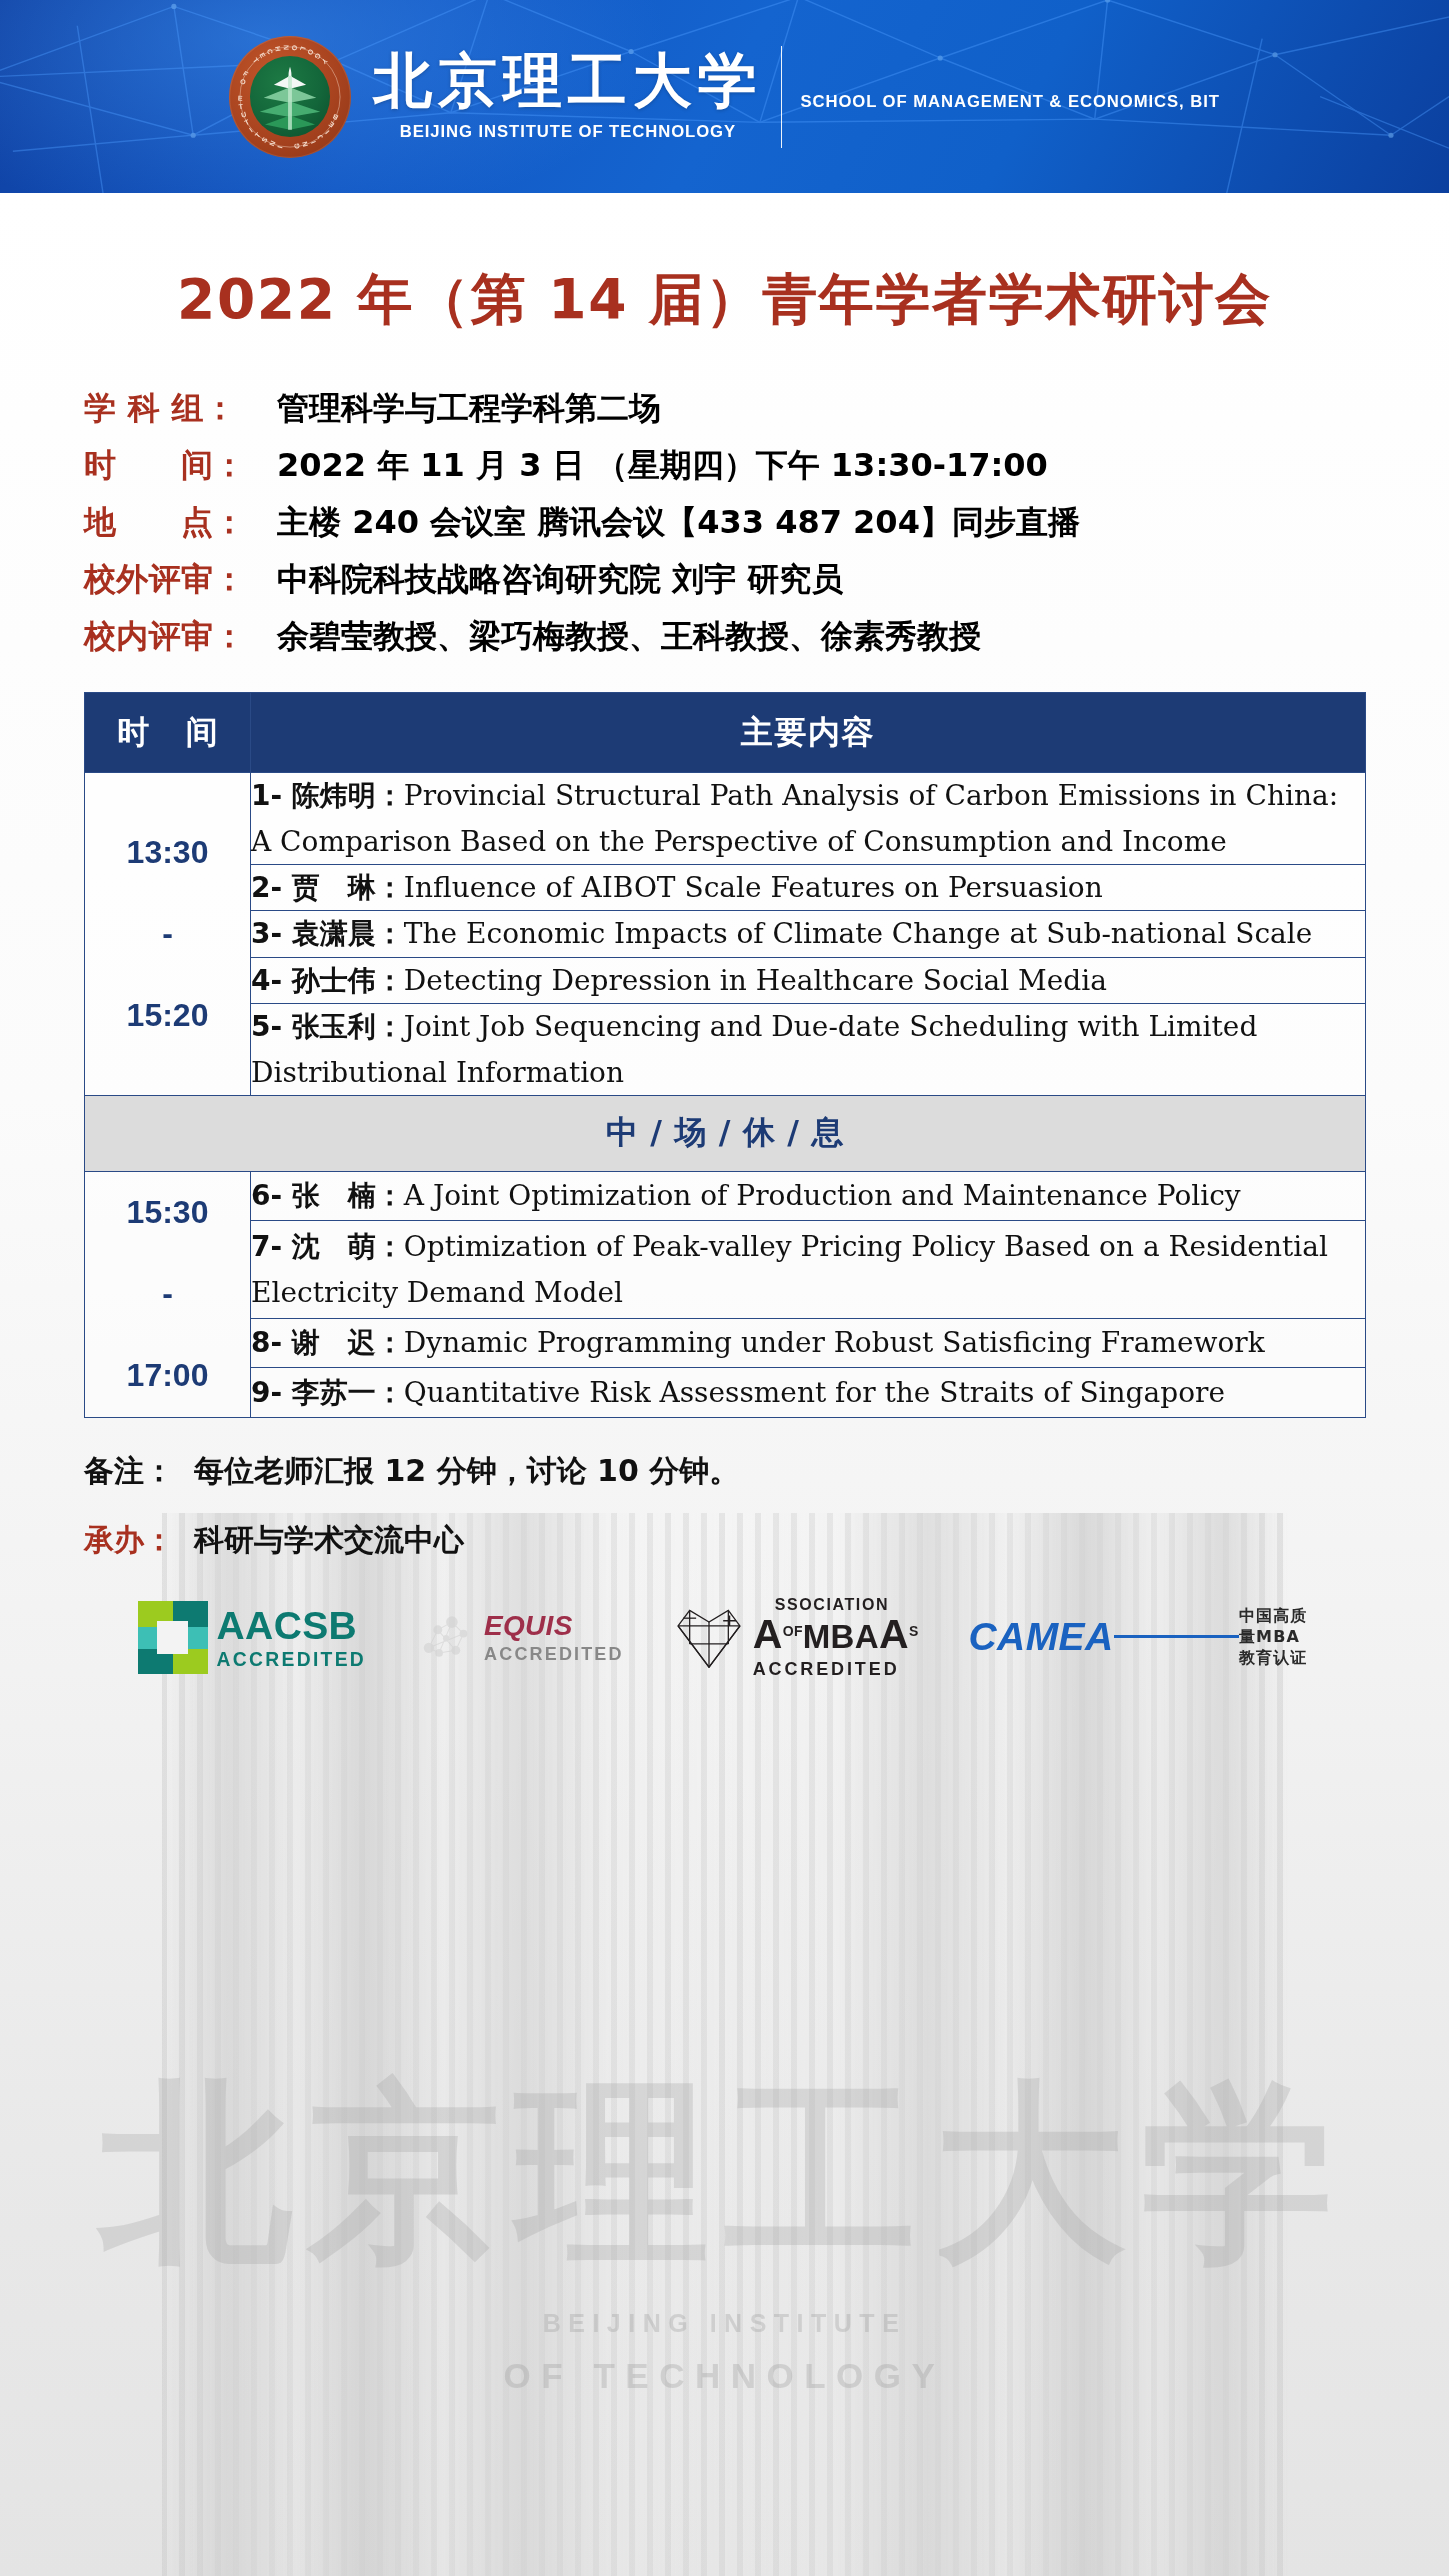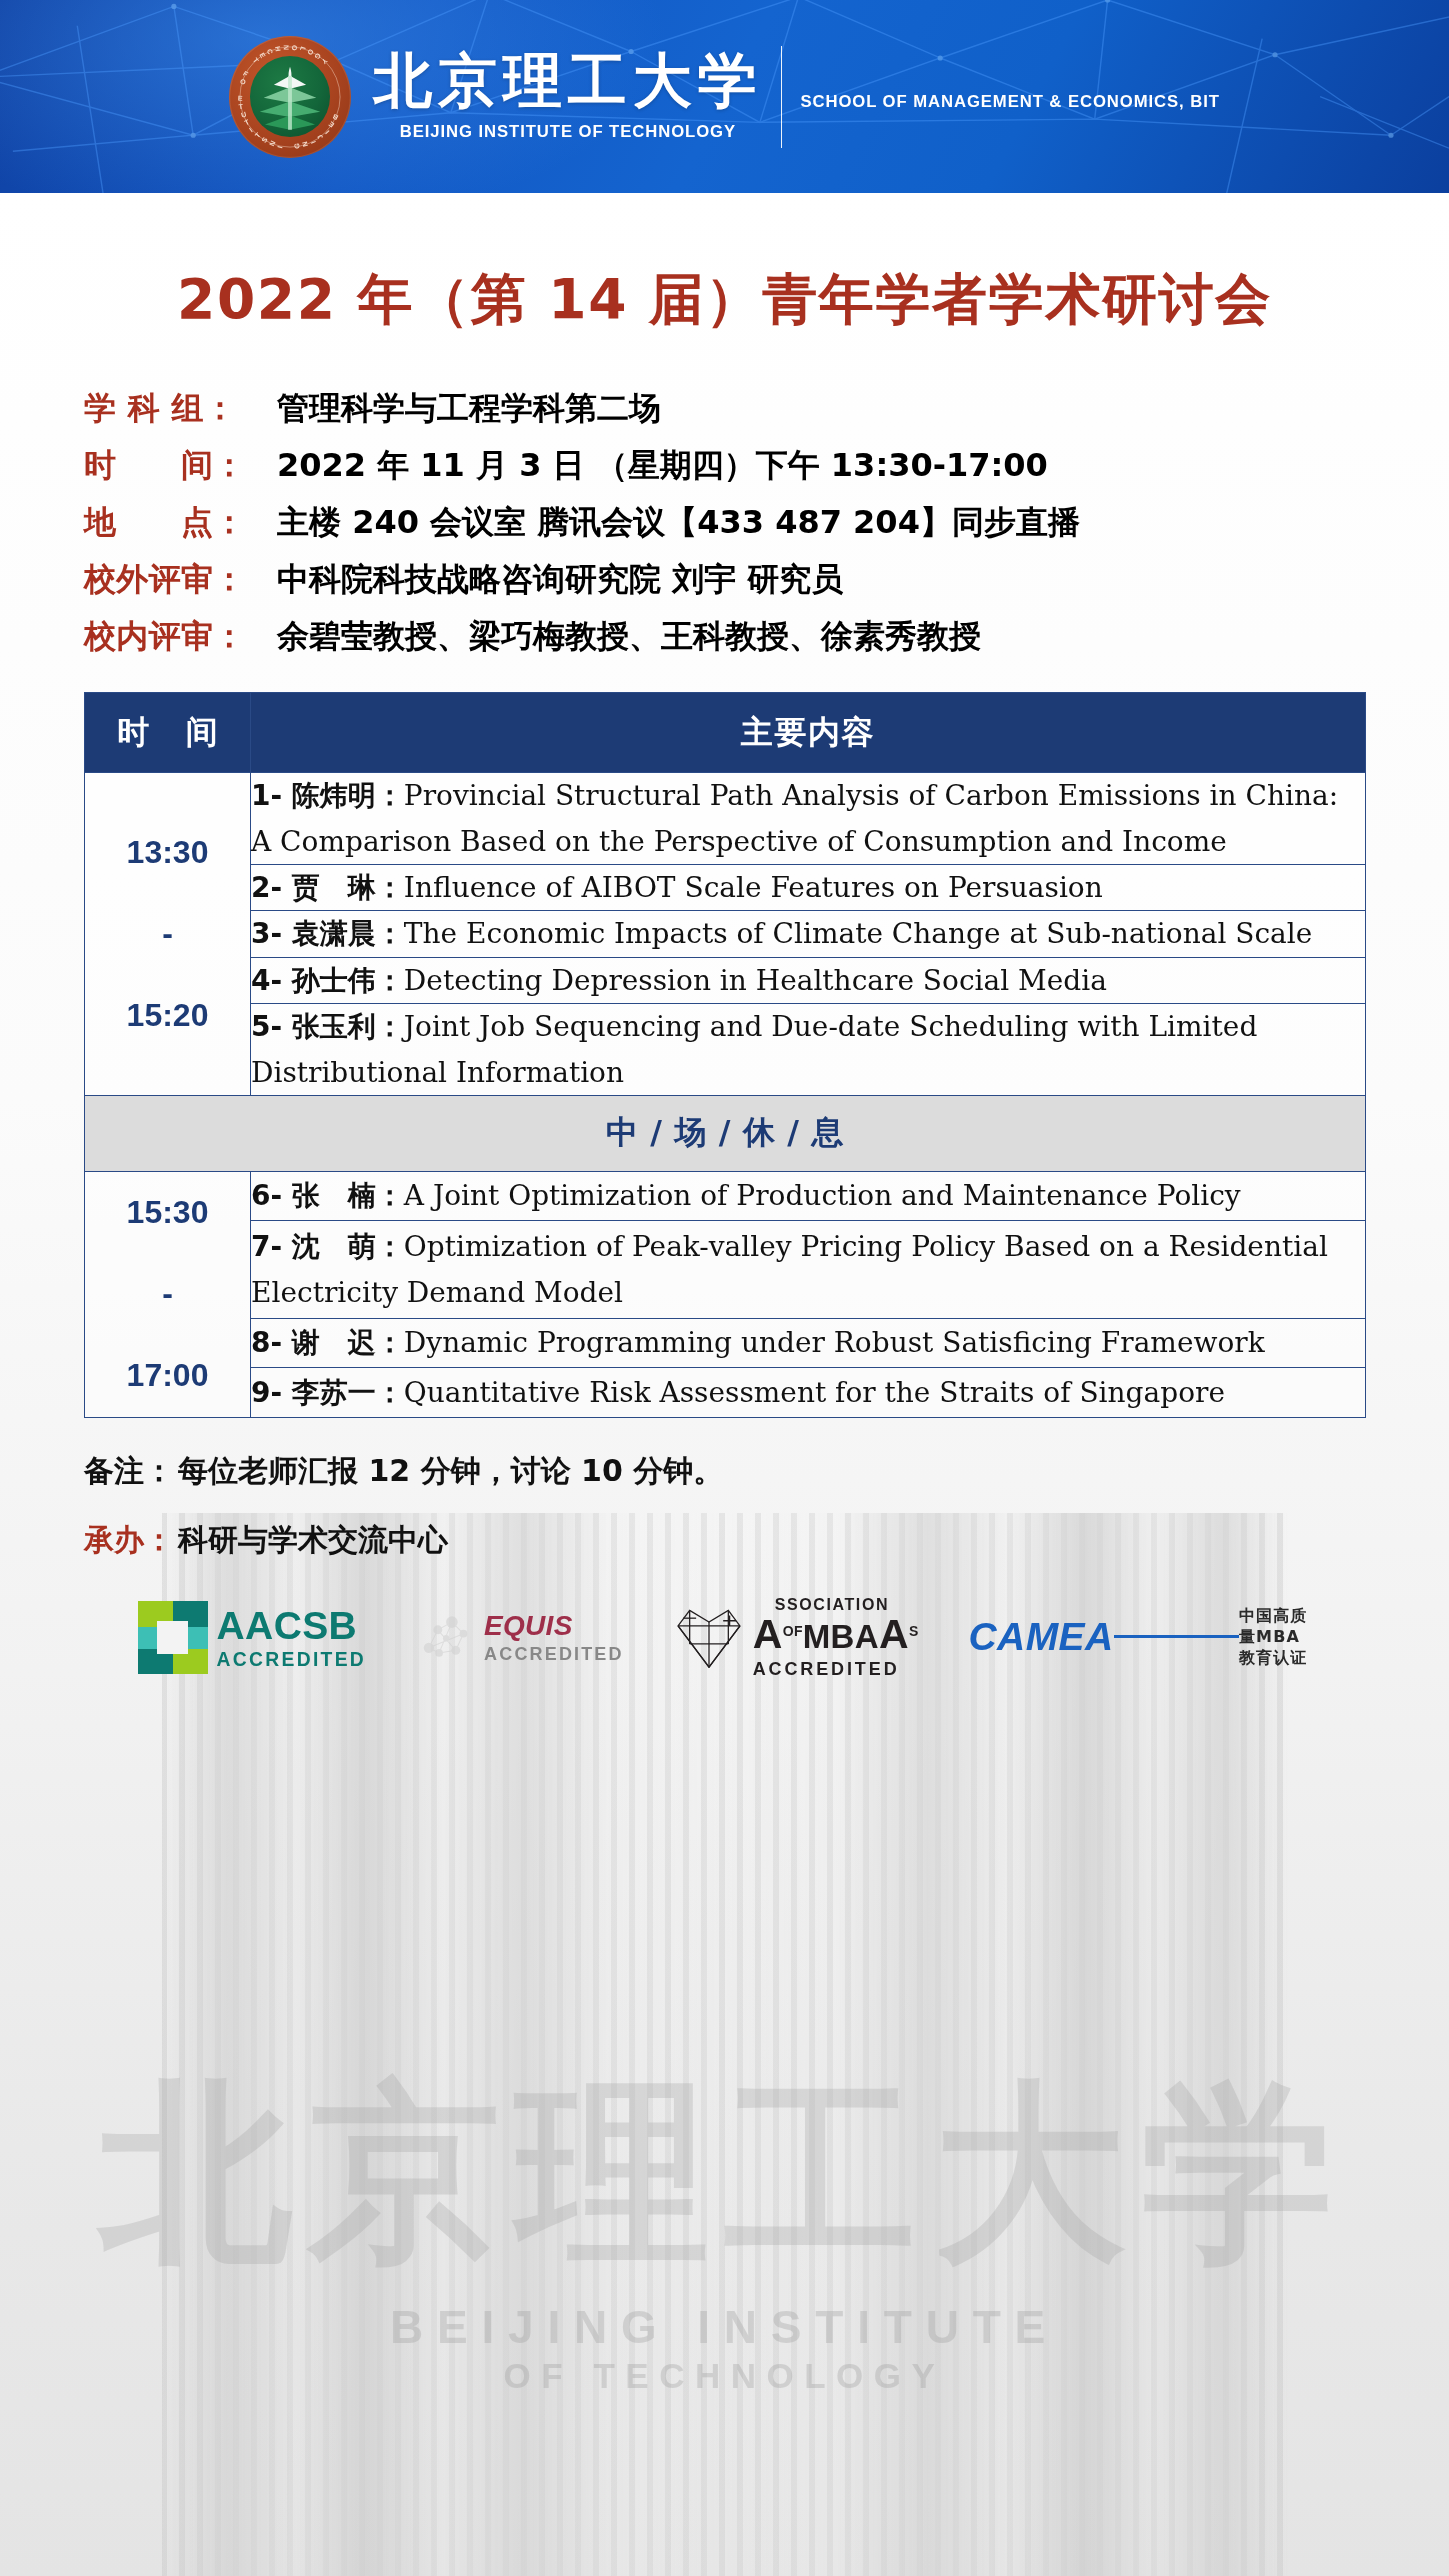--- a/index.html
+++ b/index.html
@@ -26,21 +26,21 @@
       linear-gradient(90deg,rgba(220,220,220,0) 0%,rgba(208,208,208,.75) 6%,rgba(228,228,228,.4) 12%,rgba(205,205,205,.8) 18%,rgba(232,232,232,.35) 25%,rgba(210,210,210,.7) 32%,rgba(240,240,240,.25) 40%,rgba(246,246,246,.15) 50%,rgba(240,240,240,.25) 60%,rgba(210,210,210,.7) 68%,rgba(232,232,232,.35) 75%,rgba(205,205,205,.8) 82%,rgba(228,228,228,.4) 88%,rgba(208,208,208,.75) 94%,rgba(220,220,220,0) 100%),
       repeating-linear-gradient(90deg,rgba(196,196,196,.45) 0px,rgba(196,196,196,.45) 5.8px,rgba(248,248,248,0) 5.8px,rgba(248,248,248,0) 18px);
     opacity:.85;
   }
   #watermark .wm-text{
     position:absolute;left:0;right:0;text-align:center;
     color:rgba(150,150,150,.30);
     font-weight:bold;letter-spacing:.08em;white-space:nowrap;
   }
   #watermark .wm-cn{ bottom:270px; font-size:193px; color:rgba(158,158,158,.28); }
-  #watermark .wm-en1{ bottom:222px; font-size:46px; letter-spacing:.30em; }
+  #watermark .wm-en1{ bottom:238px; font-size:25px; letter-spacing:.30em; }
   #watermark .wm-en2{ bottom:180px; font-size:35px; letter-spacing:.30em; }
 
   
   #banner{
     position:relative;z-index:2;
     width:1449px;height:193px;
     background:
       radial-gradient(ellipse 580px 270px at 18% 20%, rgba(60,140,235,.55) 0%, rgba(60,140,235,0) 70%),
       linear-gradient(118deg,#0f3fa0 0%,#1358c4 28%,#1464cf 50%,#1060c9 70%,#0b3f9e 100%);
     overflow:hidden;
@@ -138,21 +138,21 @@
   tr.break-row td{
     background:#dcdcdc;height:75px;text-align:center;
     color:#1d3b75;font-weight:bold;font-size:32px;letter-spacing:.02em;
     font-family:"DejaVu Sans","Liberation Sans",sans-serif;
   }
 
   
   .notes{margin-top:33px;}
   .note-row{display:flex;align-items:baseline;font-size:30px;margin-bottom:28px;font-weight:bold;
     font-family:"DejaVu Sans","Liberation Sans",sans-serif;}
-  .note-label{flex:0 0 auto;margin-right:4px;}
+  .note-label{flex:0 0 auto;margin-right:20px;}
   .note-label.dark{color:#111111;}
   .note-label.red{color:#a8301f;}
   .note-value{color:#111111;}
 
   
   #accreditation{
     position:relative;z-index:3;
     display:flex;align-items:center;justify-content:center;gap:50px;
     margin-top:36px;padding-bottom:35px;
   }

